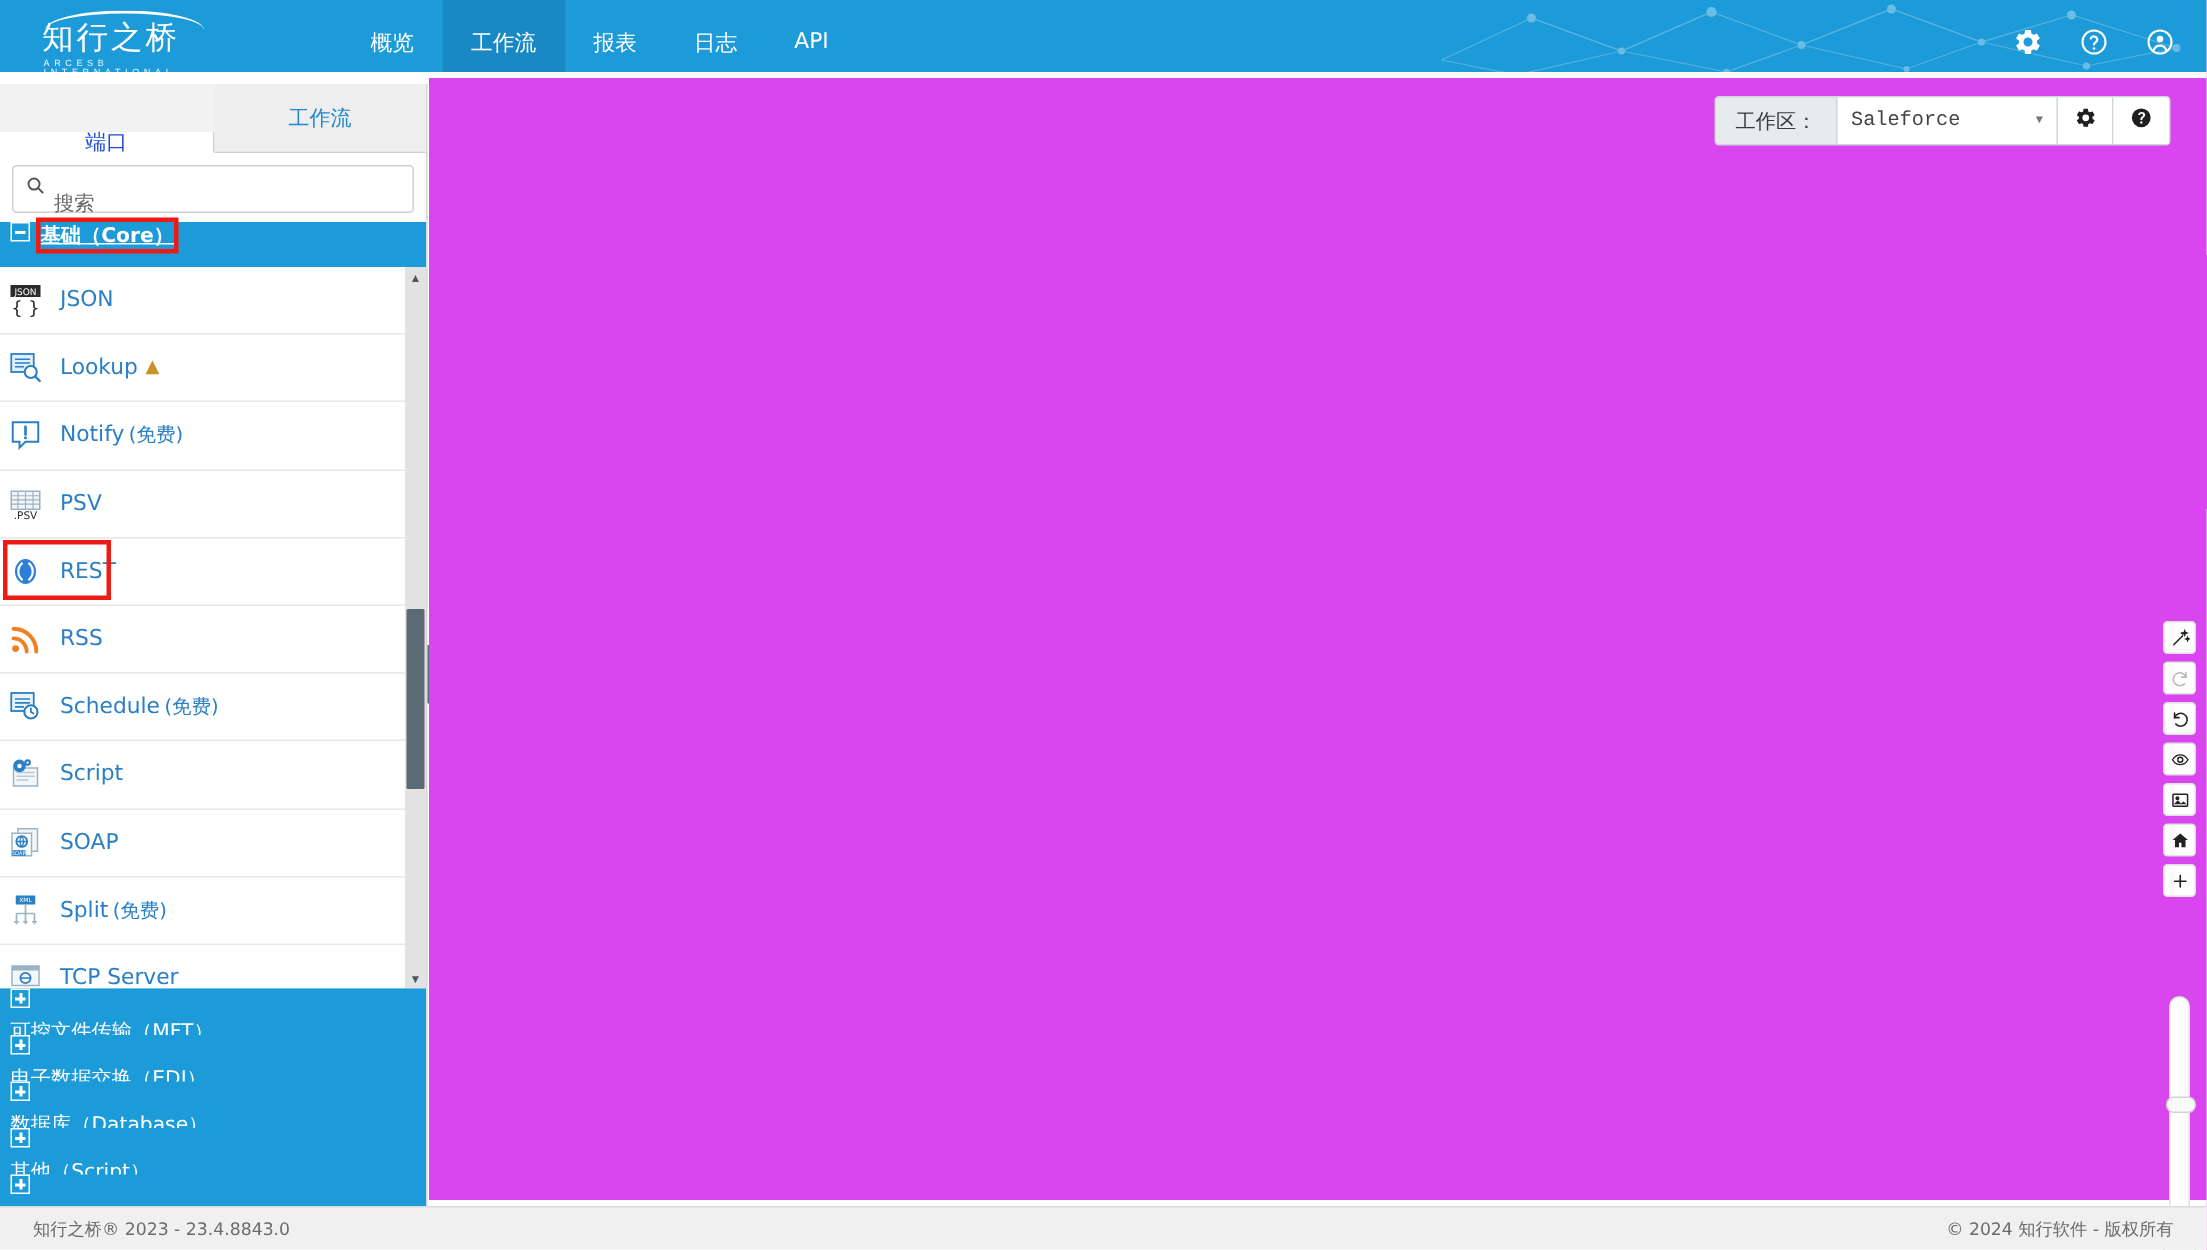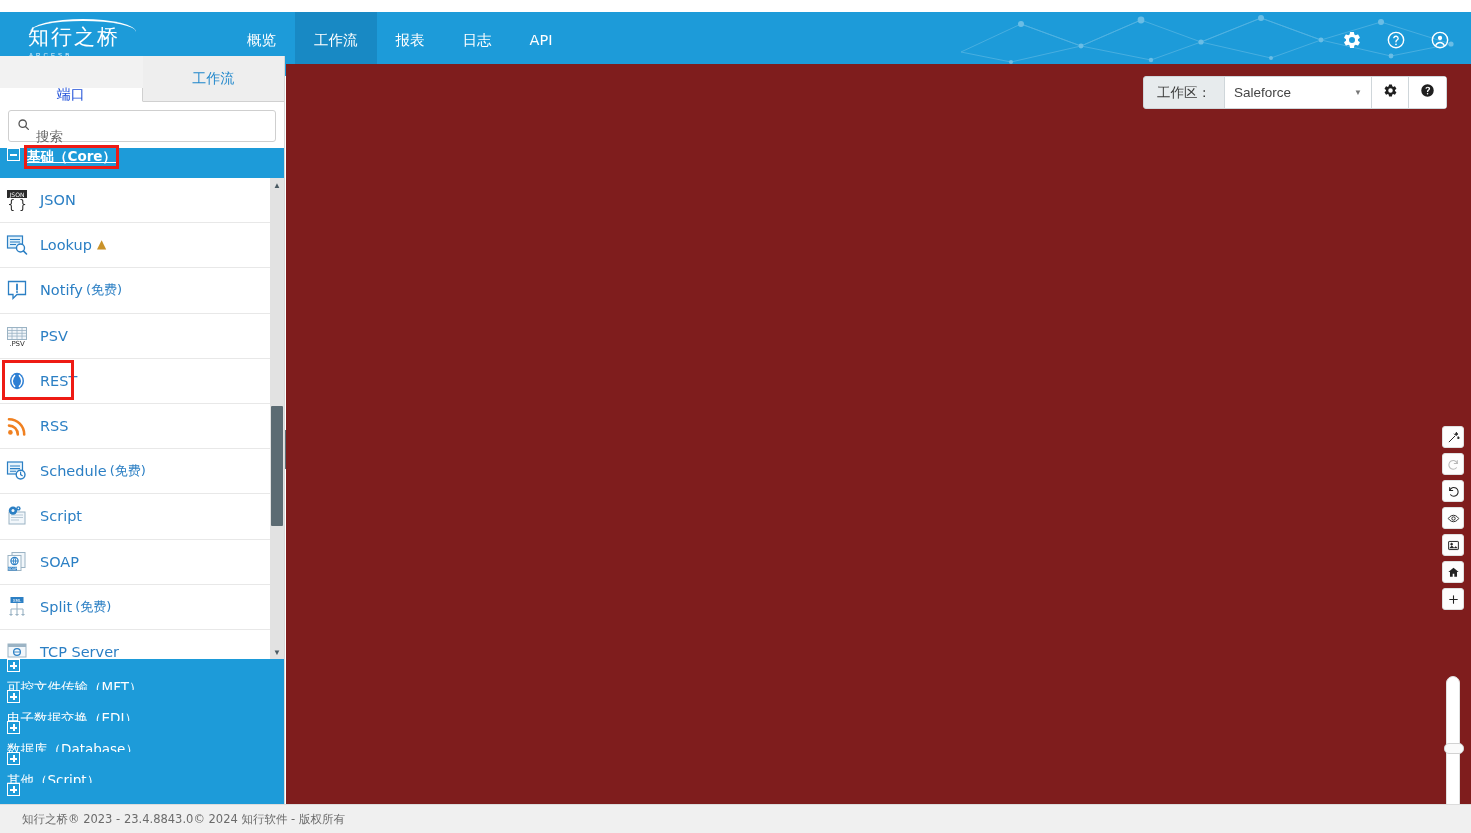--- a/index.html
+++ b/index.html
@@ -5,22 +5,22 @@
   * { box-sizing: border-box; margin: 0; padding: 0; }
   html, body {
     width: 1471px; height: 833px;
     font-family: "Liberation Sans", "DejaVu Sans", sans-serif;
     overflow: hidden;
     background: #ffffff;
   }
 
   
   .header {
-    position: absolute; top: 12px; left: 0;
-    width: 1471px; height: 64px;
+    position: absolute; top: 0; left: 0;
+    width: 1471px; height: 48px;
     background: #1d9bd9;
     overflow: hidden;
   }
   .header-deco { position: absolute; right: 0; top: 0; width: 520px; height: 56px; opacity: .55; }
   .logo {
     position: absolute; left: 18px; top: 5px;
     width: 130px; height: 46px;
     color: #fff;
   }
   .logo-arc {
@@ -67,21 +67,21 @@
   .tab:last-child { border-right: none; }
 
   .search-wrap { padding: 8px 8px 6px 8px; background: #ffffff; }
   .search-box {
     display: flex; align-items: center; height: 32px;
     border: 1px solid #cfcfcf; border-radius: 3px; padding: 0 8px; gap: 6px;
     background: #fff;
   }
   .search-box input {
     border: none; outline: none; flex: 1; font-size: 13.5px; color: #333;
-    font-family: Liberation Sans, sans-serif; background: transparent; margin-top: 20px;
+    font-family: Liberation Serif, serif; background: transparent; margin-top: 20px;
   }
   .search-box input::placeholder { color: #666; }
 
   .cat-header {
     height: 30px; background: #1d9bd9; color: #ffffff;
     display: flex; align-items: flex-start; gap: 7px; padding: 0 7px;
     font-size: 13.5px; cursor: pointer; position: relative;
     font-family: "DejaVu Sans", sans-serif;
   }
   .cat-header .cat-label { text-decoration: underline; font-weight: 600; }
@@ -131,38 +131,38 @@
   
   .collapse-handle {
     position: absolute; left: 285px; top: 430px;
     width: 16px; height: 39px; background: #5c6b73;
     display: flex; align-items: center; justify-content: center;
     color: #ffffff; font-size: 11px; cursor: pointer; border-radius: 0 2px 2px 0;
   }
 
   
   .canvas {
-    position: absolute; left: 286px; top: 64px;
-    width: 1185px; height: 748px; background: #7f1d1d; text-align: right;
+    position: absolute; left: 286px; top: 52px;
+    width: 1185px; height: 748px; background: #d946ef; text-align: right;
   }
 
   
   .ws-bar {
     position: absolute; right: 24px; top: 12px;
     display: flex; align-items: stretch; height: 33px;
     background: #e7ebed; border: 1px solid #cfd6da; border-radius: 3px;
   }
   .ws-label {
     display: flex; align-items: center; padding: 0 13px;
     font-size: 13.5px; color: #3a3a3a; font-family: "DejaVu Sans", sans-serif;
   }
   .ws-select {
     width: 148px; background: #ffffff; border-left: 1px solid #cfd6da; border-right: 1px solid #cfd6da;
     display: flex; align-items: center; justify-content: space-between; padding: 0 9px;
-    font-size: 13.5px; color: #444; cursor: pointer; font-family: Liberation Sans, sans-serif;
+    font-size: 13.5px; color: #444; cursor: pointer; font-family: Liberation Mono, monospace;
   }
   .ws-caret { font-size: 8px; color: #777; }
   .ws-btn {
     width: 37px; background: #ffffff; display: flex; align-items: center; justify-content: center;
     cursor: pointer; border-right: 1px solid #cfd6da;
   }
   .ws-btn:last-child { border-right: none; }
 
   
   .right-tools { position: absolute; right: 7px; top: 362px; width: 22px; display: flex; flex-direction: column; gap: 5px; }
@@ -183,21 +183,21 @@
     position: absolute; right: 7px; top: 766px; width: 22px; height: 22px;
     background: #fdfdfd; border: 1px solid #e0e0e0; border-radius: 3px;
     display: flex; align-items: center; justify-content: center; cursor: pointer;
     font-size: 15px; color: #2a2a2a; line-height: 1;
   }
 
   
   .footer {
     position: absolute; left: 0; bottom: 0; width: 1471px; height: 29px;
     background: #f0f0f0; border-top: 1px solid #dcdcdc;
-    display: flex; align-items: center; padding: 0 22px;
+    display: flex; align-items: center; justify-content: space-between; padding: 0 22px;
     font-size: 11.5px; color: #6b6b6b; font-family: "DejaVu Sans", sans-serif;
   }
 </style>
 </head>
 <body>
 
 <div class="header">
   <svg class="header-deco" viewBox="0 0 520 56">
     <g stroke="#7fc6e8" stroke-width="0.8" fill="none">
       <path d="M10 40 L70 12 L130 34 L190 8 L250 30 L310 6 L370 28 L430 10 L500 32"></path>

